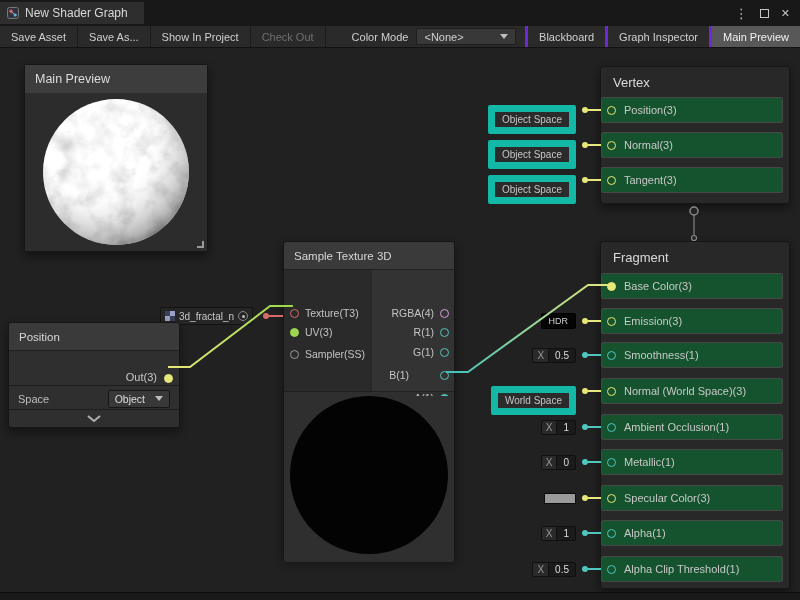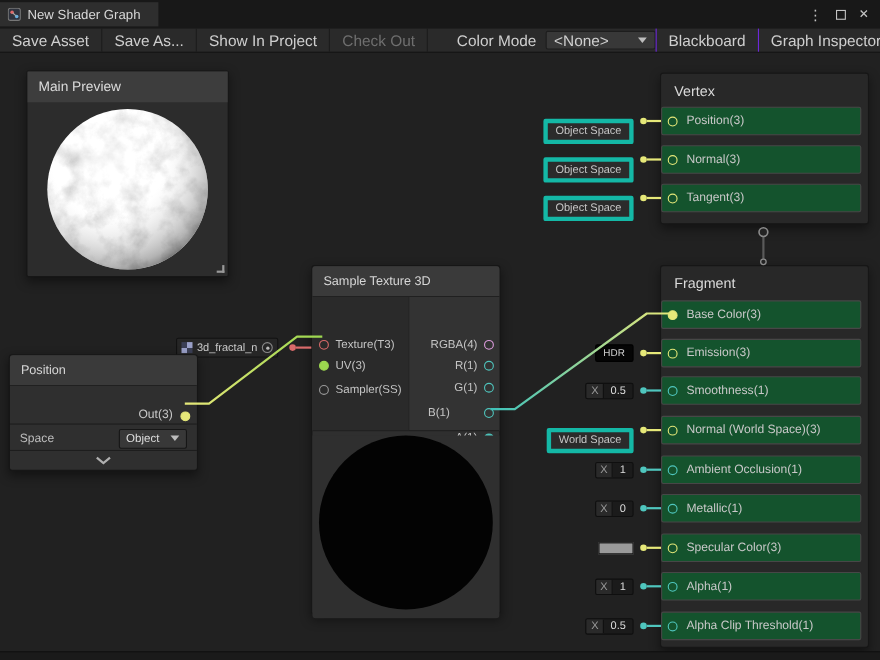--- a/index.html
+++ b/index.html
@@ -15,29 +15,29 @@
   
   .titlebar{height:26px; background:#181818; display:flex; align-items:center;gap:24px;}
   .doc-tab{height:22px; background:#2e2e2e; display:flex; align-items:center; gap:6px;
     padding:0 16px 0 7px; color:#d8d8d8; font-size:12px;}
   .win-controls{margin-left:auto; display:flex; align-items:center; gap:12px; padding-right:10px; color:#c4c4c4;}
   .kebab{font-size:13px; line-height:1;}
   .maxbox{width:9px; height:9px; border:1px solid #c4c4c4; display:inline-block;}
   .closex{font-size:11px; line-height:1;}
   
   .toolbar{height:22px; background:#2a2a2a; border-bottom:1px solid #121212;
-    display:flex; align-items:stretch; font-size:14px; color:#cfcfcf;}
+    display:flex; align-items:stretch; font-size:11px; color:#cfcfcf;}
   .tbtn{padding:0 11px; display:flex; align-items:center; border-right:1px solid #1c1c1c; white-space:nowrap;}
   .tbtn.disabled{color:#6f6f6f;}
   .tlabel{padding:0 8px 0 26px; display:flex; align-items:center; white-space:nowrap;}
   .tdrop{display:flex; align-items:center; justify-content:space-between; gap:14px;
     background:#383838; border:1px solid #1d1d1d; border-radius:2px;
     margin:2px 0; padding:0 7px; min-width:100px;}
   .rightgrp{margin-left:auto; display:flex; align-items:stretch;}
-  .rightgrp .tbtn{border-right:none; border-left:1px solid #6d28d9;}
+  .rightgrp .tbtn{border-right:none; border-left:3px solid #6d28d9;}
   .tbtn.active{background:#585858; color:#f0f0f0;}
   .darr{width:0; height:0; border-left:4px solid transparent; border-right:4px solid transparent; border-top:5px solid #bdbdbd;}
   
   .canvas{position:relative; height:544px; background:#212121; overflow:hidden;}
   .statusbar{height:12px; background:#1a1a1a; border-top:1px solid #0e0e0e;}
   .wires{position:absolute; left:0; top:0; z-index:6; pointer-events:none;}
   
   .node{position:absolute; background:#2f2f2f; border:1px solid #161616; border-radius:3px;
     box-shadow:0 4px 10px rgba(0,0,0,.45); z-index:3;}
   .node-header{height:28px; line-height:28px; padding:0 10px; font-size:11.5px; color:#d6d6d6;
@@ -52,21 +52,21 @@
     display:flex; align-items:center; gap:8px; padding-left:5px; font-size:11px; color:#c8c8c8;}
   
   .v3{--c:var(--vector3);} .v1{--c:var(--vector1);} .v4{--c:var(--vector4);}
   .tex{--c:var(--texture);} .uvg{--c:var(--uv);} .gry{--c:var(--gray);}
   .port{width:9px; height:9px; border-radius:50%; flex:0 0 auto; display:inline-block;}
   .port.ring{border:1.6px solid var(--c); background:transparent;}
   .port.fill{border:1.6px solid var(--c); background:var(--c);}
   .dot{width:6px; height:6px; border-radius:50%; background:var(--c); flex:0 0 auto;}
   .stub{width:13px; height:2px; background:var(--c); flex:0 0 auto;}
   
-  .space-badge{background:#2b2b2b; border:4px solid #14b8a6; color:#c6c6c6; font-size:10px;
+  .space-badge{background:#2b2b2b; border:7px solid #14b8a6; color:#c6c6c6; font-size:10px;
     padding:2px 7px; border-radius:2px; white-space:nowrap;margin-top:18px;}
   .xbadge{display:flex; align-items:center; background:#1b1b1b; border:1px solid #0f0f0f; border-radius:2px;
     font-size:10px; overflow:hidden;}
   .xlab{padding:1px 4px; color:#999; background:#2a2a2a; border-right:1px solid #0f0f0f;}
   .xval{padding:1px 6px; color:#ddd;}
   .hdrbadge{background:#050505; color:#cfcfcf; font-size:9px; padding:2px 7px; border:1px solid #000; border-radius:2px;text-align:center;}
   .swatch{width:32px; height:11px; background:#9a9a9a; border:1px solid #0c0c0c;}
   
   .sample-body{position:relative; height:122px; border-bottom:1px solid #202020; background:#333;}
   .in-col{position:absolute; left:0; top:0; bottom:0; width:88px; background:#2a2a2a; border-right:1px solid #262626;}

